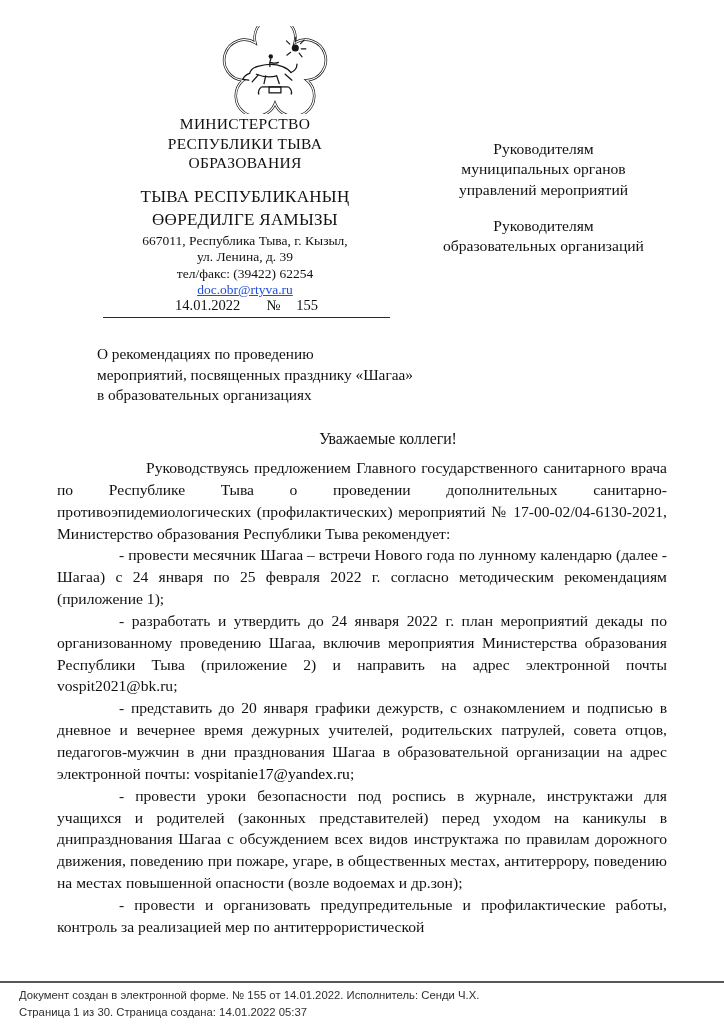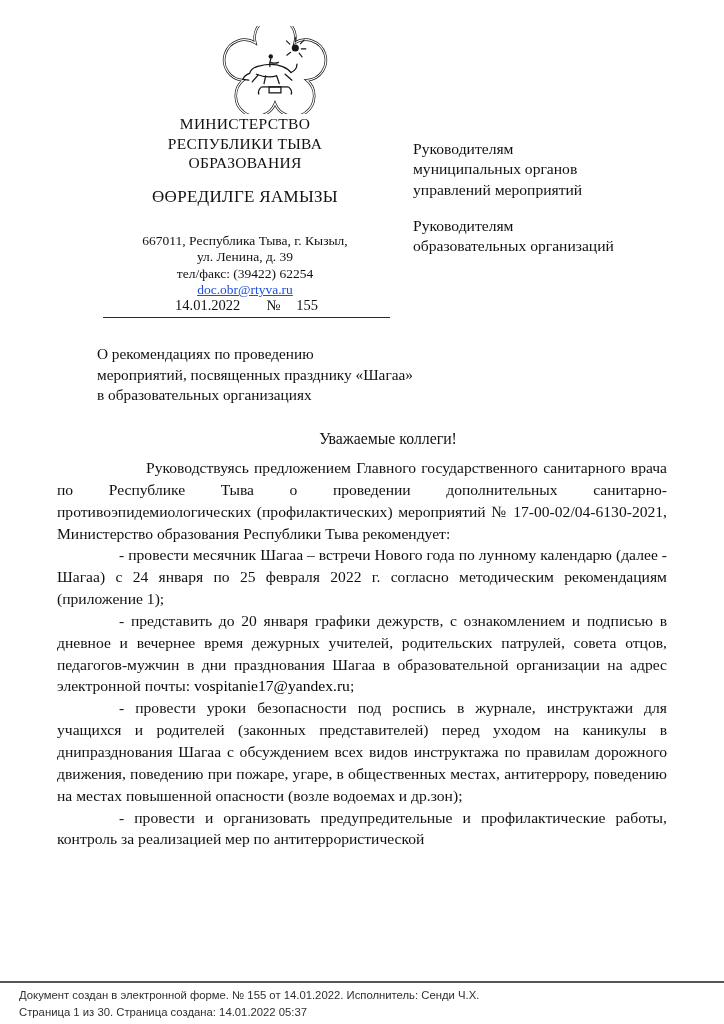--- a/index.html
+++ b/index.html
@@ -29,22 +29,22 @@
   .lh-email .link-violet { color:#1d4ed8; text-decoration:underline; cursor:pointer; }
   .dateline {
     position:absolute; left:103px; top:297px; width:287px;
     border-bottom:1.4px solid #2b2b2b; padding-bottom:3px;
     display:flex; justify-content:center; align-items:baseline; gap:26px;
     font-size:14.5px;
   }
   .dateline .num-group { display:flex; gap:16px; }
   
   .recipients {
-    position:absolute; left:413px; top:139px; width:287px;
-    font-size:15.6px; line-height:20.3px;
+    position:absolute; left:400px; top:139px; width:287px;
+    text-align:center; font-size:15.6px; line-height:20.3px;
   }
   .recipients .group2 { margin-top:16px; }
   
   .subject {
     position:absolute; left:97px; top:344px; width:390px;
     font-size:15.3px; line-height:20.6px; text-align:left;
   }
   .greeting {
     position:absolute; left:57px; top:430px; width:610px;
     text-align:center; padding-left:52px; box-sizing:border-box;
@@ -100,20 +100,21 @@
     </g>
   </svg>
 
   <div class="ministry-ru">
     <div>МИНИСТЕРСТВО</div>
     <div>РЕСПУБЛИКИ ТЫВА</div>
     <div>ОБРАЗОВАНИЯ</div>
   </div>
 
   <div class="ministry-tuvan">
+    <div>ТЫВА РЕСПУБЛИКАНЫҢ</div>
     <div>ӨӨРЕДИЛГЕ ЯАМЫЗЫ</div>
   </div>
 
   <div class="lh-address">
     <div>667011, Республика Тыва, г. Кызыл,</div>
     <div>ул. Ленина, д. 39</div>
     <div>тел/факс: (39422) 62254</div>
   </div>
 
   <div class="lh-email">
@@ -144,20 +145,21 @@
     <div>О рекомендациях по проведению</div>
     <div>мероприятий, посвященных празднику «Шагаа»</div>
     <div>в образовательных организациях</div>
   </div>
 
   <div class="greeting">Уважаемые коллеги!</div>
 
   <div class="body-text">
     <p class="p-first">Руководствуясь предложением Главного государственного санитарного врача по Республике Тыва о проведении дополнительных санитарно-противоэпидемиологических (профилактических) мероприятий № 17-00-02/04-6130-2021, Министерство образования Республики Тыва рекомендует:</p>
     <p class="p-item">- провести месячник Шагаа – встречи Нового года по лунному календарю (далее - Шагаа) с 24 января по 25 февраля 2022 г. согласно методическим рекомендациям (приложение 1);</p>
+    <p class="p-item">- разработать и утвердить до 24 января 2022 г. план мероприятий декады по организованному проведению Шагаа, включив мероприятия Министерства образования Республики Тыва (приложение 2) и направить на адрес электронной почты vospit2021@bk.ru;</p>
     <p class="p-item"><span>- представить до 20 января графики дежурств, с ознакомлением и подписью в дневное и вечернее время дежурных учителей, родительских патрулей, совета отцов, педагогов-мужчин в дни празднования Шагаа в образовательной организации на адрес электронной почты: </span><span class="link-blue">vospitanie17@yandex.ru</span><span>;</span></p>
     <p class="p-item">- провести уроки безопасности под роспись в журнале, инструктажи для учащихся и родителей (законных представителей) перед уходом на каникулы в днипразднования Шагаа с обсуждением всех видов инструктажа по правилам дорожного движения, поведению при пожаре, угаре, в общественных местах, антитеррору, поведению на местах повышенной опасности (возле водоемах и др.зон);</p>
     <p class="p-item">- провести и организовать предупредительные и профилактические работы, контроль за реализацией мер по антитеррористической</p>
   </div>
 
   <div class="footer-rule"></div>
   <div class="footer-text">
     <div>Документ создан в электронной форме. № 155 от 14.01.2022. Исполнитель: Сенди Ч.Х.</div>
     <div>Страница 1 из 30. Страница создана: 14.01.2022 05:37</div>
   </div>

